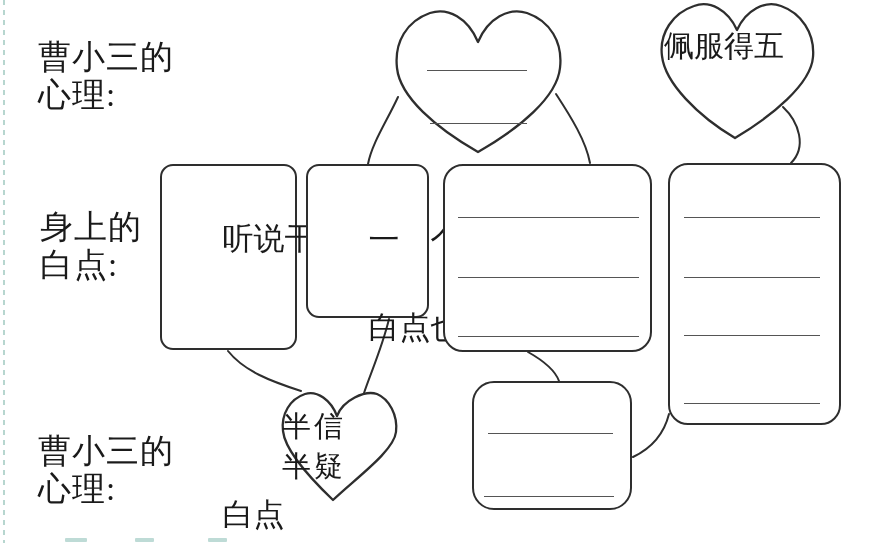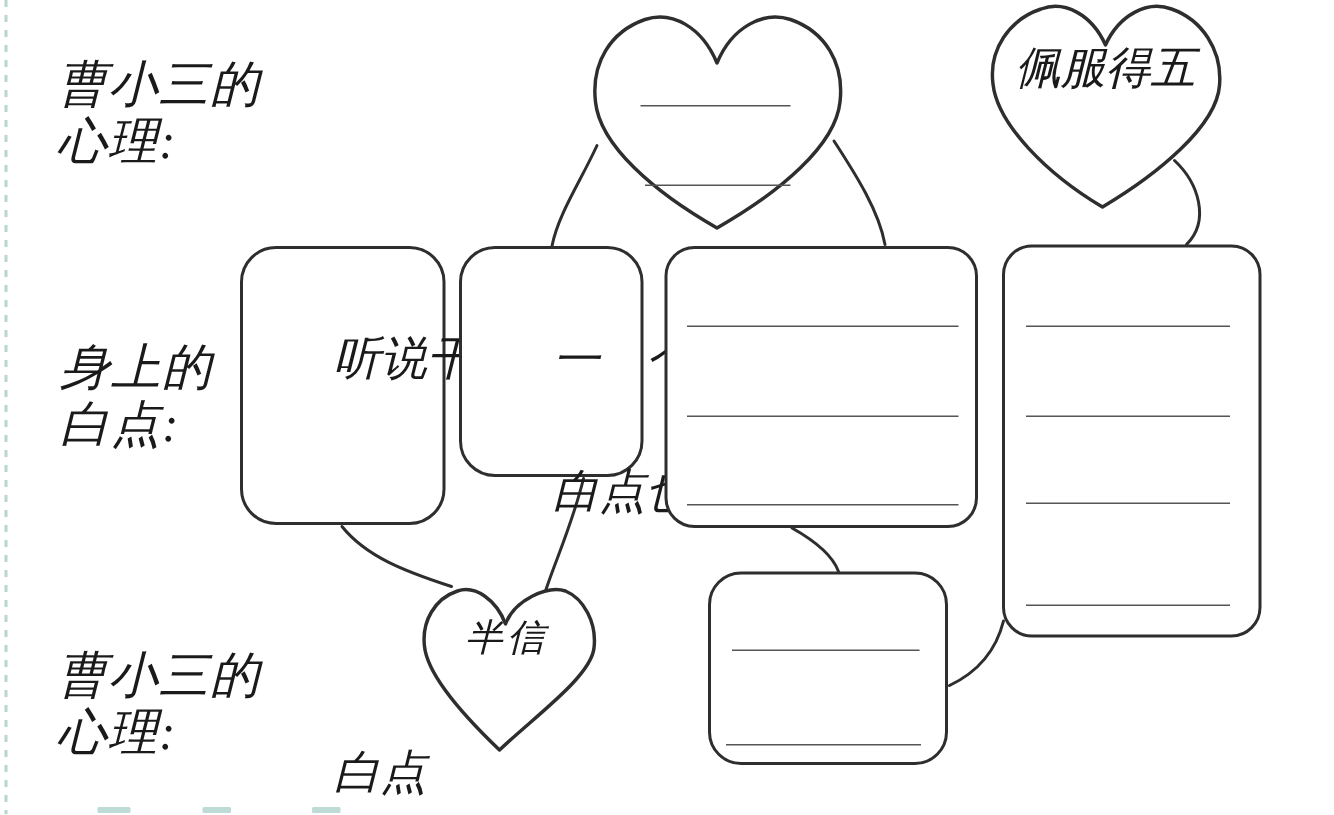--- a/index.html
+++ b/index.html
@@ -3,50 +3,49 @@
 <meta charset="utf-8">
 <style>
   html,body{margin:0;padding:0;}
   .canvas{
     position:relative;
     width:889px;height:543px;
     background:#ffffff;
     overflow:hidden;
     font-family:"Liberation Serif","DejaVu Serif",serif;
     color:#1a1a1a;
-    font-style:italic;
   }
   .dashed-border{
     position:absolute;left:3px;top:0;width:2px;height:543px;
     background:repeating-linear-gradient(to bottom,#b7d6cf 0 5px,transparent 5px 10px);
   }
   svg.shapes{position:absolute;left:0;top:0;}
   .side-label{
     position:absolute;
     font-size:33px;line-height:38px;letter-spacing:1px;
     white-space:nowrap;
   }
   .rbox{
     position:absolute;
     border:2.5px solid #2e2e2e;
-    border-radius:24px;
+    border-radius:13px;
     background:#ffffff;
     box-sizing:border-box;
   }
   .rbox .boxtext{
     position:absolute;left:14px;top:4px;
     font-size:31px;line-height:46px;
     white-space:pre;
   }
   .blank-line{
     position:absolute;height:0;
     border-top:1.6px solid #555555;
   }
   .heart-text{
-    position:absolute;text-align:center;
+    position:absolute;
     font-size:30px;line-height:36px;
   }
   .bottom-mark{
     position:absolute;height:4px;background:#a8cfc8;opacity:.75;border-radius:1px;
   }
 </style>
 </head>
 <body>
 
 <div class="canvas">
@@ -78,38 +77,39 @@
       <path stroke-width="2" d="M389,319 C382,348 371,372 364,393"></path>
       <path stroke-width="2" d="M528,352 C544,361 555,370 559,381"></path>
       <path stroke-width="2" d="M669,414 C664,434 652,448 633,457"></path>
     </g>
   </svg>
 
   <div class="side-label" style="left:38px;top:38px;">
     <span>曹小三的</span><br>
     <span>心理:</span>
   </div>
-  <div class="side-label" style="left:40px;top:227px;">
+  <div class="side-label" style="left:40px;top:208px;">
     <span>身上的</span><br>
     <span>白点:</span>
   </div>
   <div class="side-label" style="left:38px;top:432px;">
     <span>曹小三的</span><br>
     <span>心理:</span>
   </div>
 
   <div class="blank-line" style="left:427px;top:70px;width:100px;"></div>
   <div class="blank-line" style="left:430px;top:123px;width:97px;"></div>
 
   <div class="heart-text" style="left:664px;top:28px;width:146px;">
     <span>佩服得五</span><br>
   </div>
 
-  <div class="heart-text" style="left:282px;top:406px;width:112px;font-size:25px;line-height:40px;letter-spacing:3px;">
+  <div class="heart-text" style="left:282px;top:406px;width:112px;font-size:29px;line-height:40px;letter-spacing:3px;">
     <span>半信</span><br>
+    <span>半疑</span>
   </div>
 
   <div class="rbox" style="left:160px;top:164px;width:137px;height:186px;">
     <div class="boxtext">
       <span>听说干</span><br>
       <br>
       <br>
       <span>白点</span>
     </div>
   </div>

